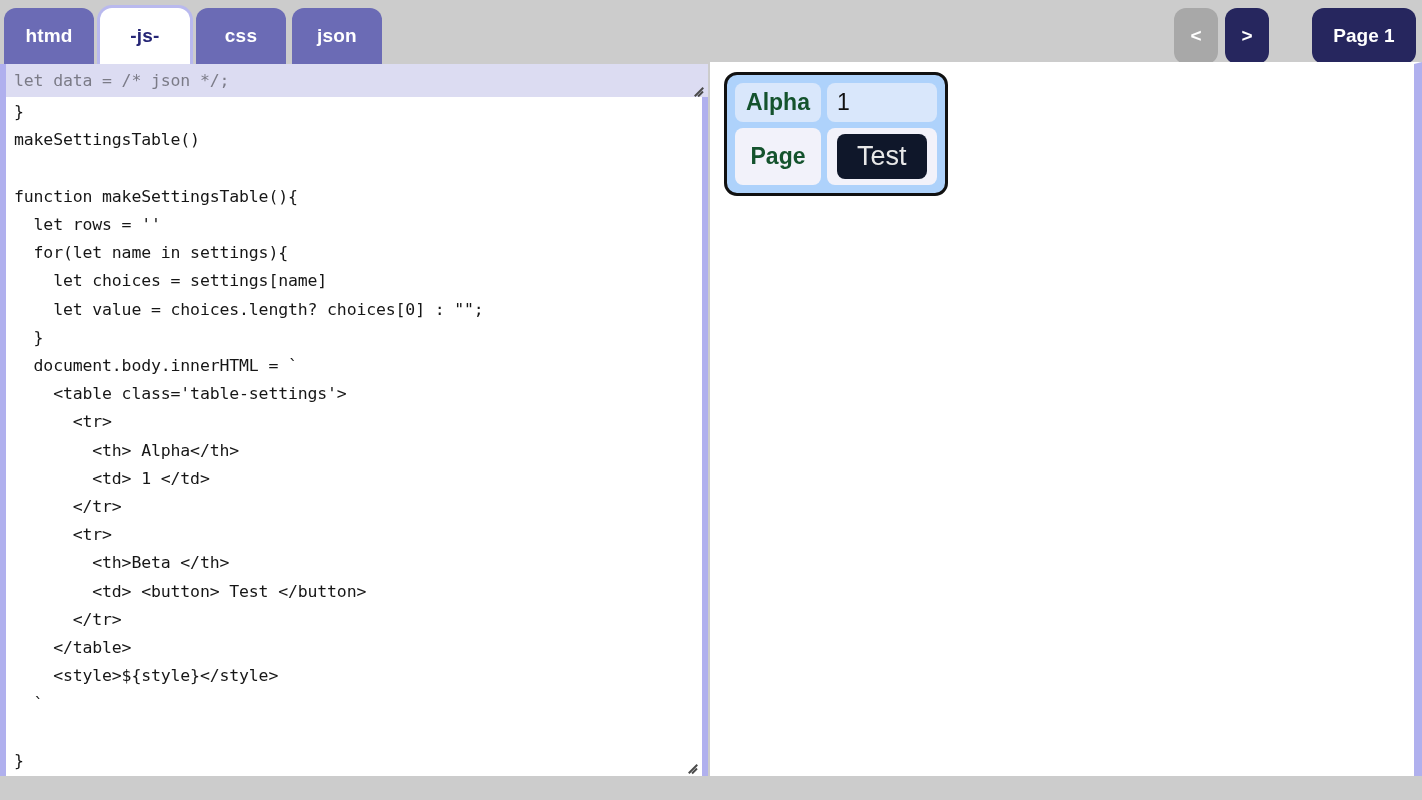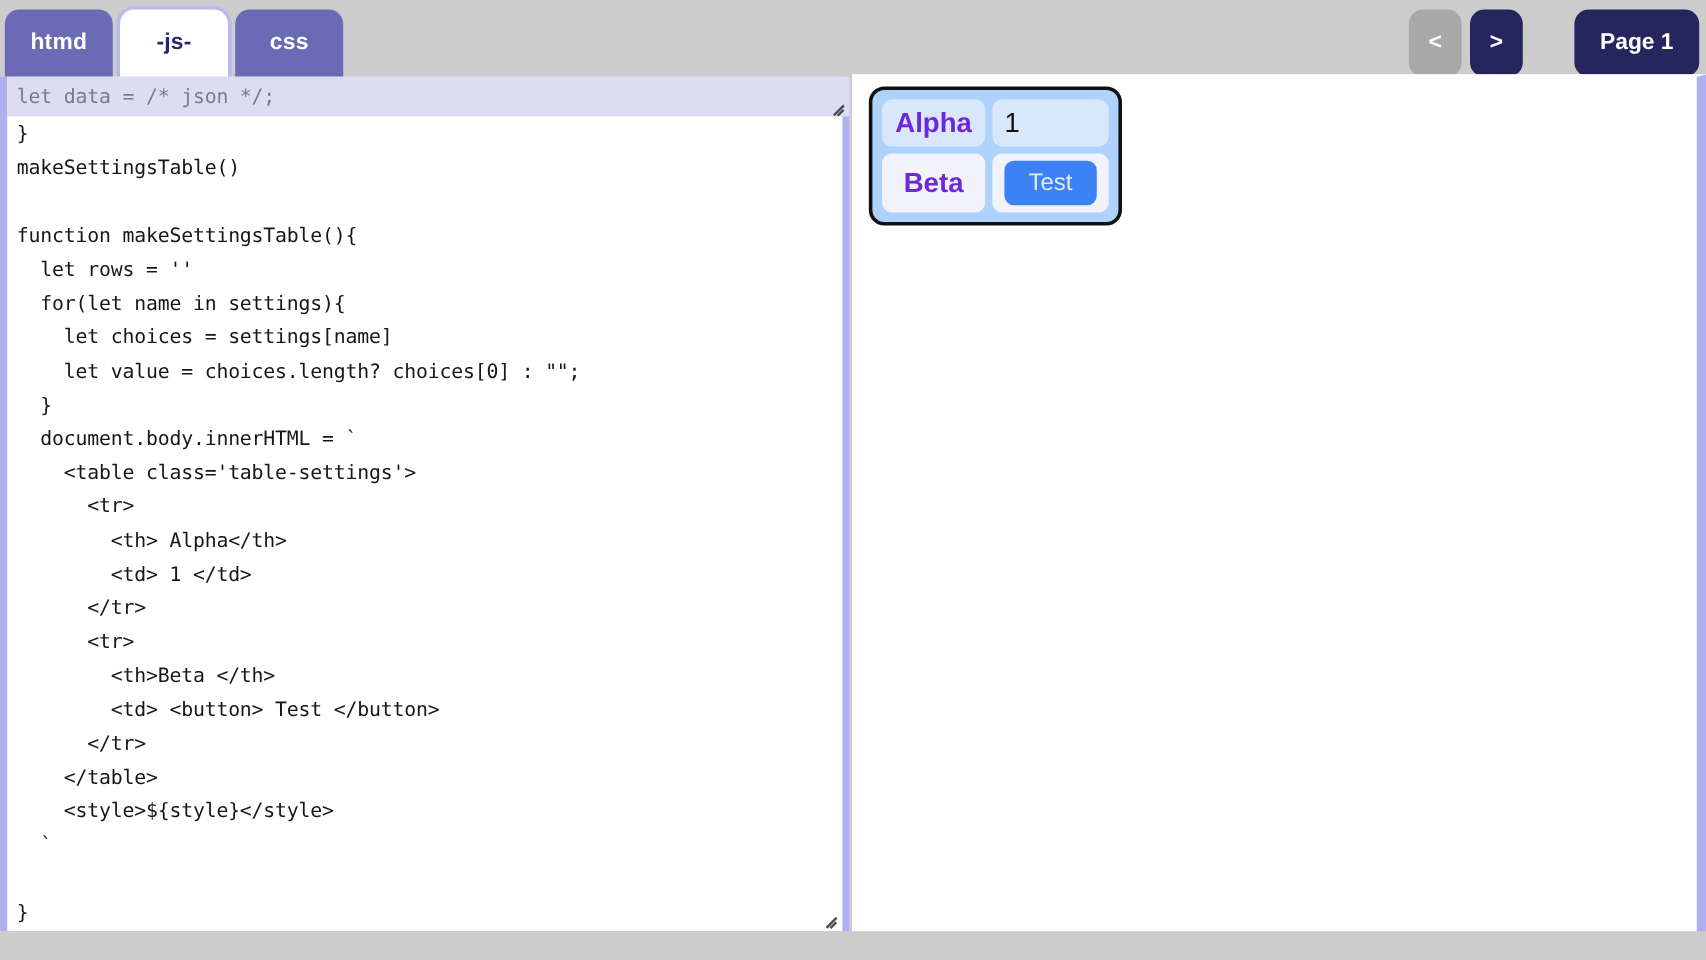--- a/index.html
+++ b/index.html
@@ -212,31 +212,31 @@
     min-width: 86px;
     text-align: left;
     font-family: "Liberation Sans", sans-serif;
   }
   #settings-table tr:nth-child(1) th,
   #settings-table tr:nth-child(1) td { background: #d9e7fb; }
   #settings-table tr:nth-child(2) th,
   #settings-table tr:nth-child(2) td { background: #f2f2fa; }
   #settings-table th {
     font-weight: bold;
-    color: #6d28d9;
+    color: #14532d;
     text-align: center;
   }
   #settings-table td { color: #111111; font-weight: normal; }
 
   #test-button {
-    background: #3b82f6;
+    background: #0f172a;
     color: #e8e8e8;
     border: none;
     border-radius: 8px;
-    font-size: 20px;
+    font-size: 27px;
     padding: 7px 20px;
     cursor: pointer;
     font-family: "Liberation Sans", sans-serif;
   }
 
   #bottom-strip {
     position: absolute;
     left: 0; bottom: 0;
     width: 1422px; height: 24px;
     background: #cccccc;
@@ -246,20 +246,21 @@
 <body>
 
 <div id="app">
 
   <div id="topbar">
 
     <div id="tabstrip">
       <button class="tab">htmd</button>
       <button class="tab active">-js-</button>
       <button class="tab">css</button>
+      <button class="tab">json</button>
     </div>
 
     <div id="navgroup">
       <button class="navbtn square disabled">&lt;</button>
       <button class="navbtn square">&gt;</button>
       <button class="navbtn page">Page 1</button>
     </div>
 
   </div>
 
@@ -298,21 +299,21 @@
   </div>
 
   <div id="preview-pane">
     <table id="settings-table">
       <tbody>
           <tr>
         <th>Alpha</th>
         <td>1</td>
       </tr>
       <tr>
-        <th>Beta</th>
+        <th>Page</th>
         <td>
           <button id="test-button">Test</button>
         </td>
       </tr>
     </tbody>
       </table>
   </div>
 
   <div id="bottom-strip"></div>
 

